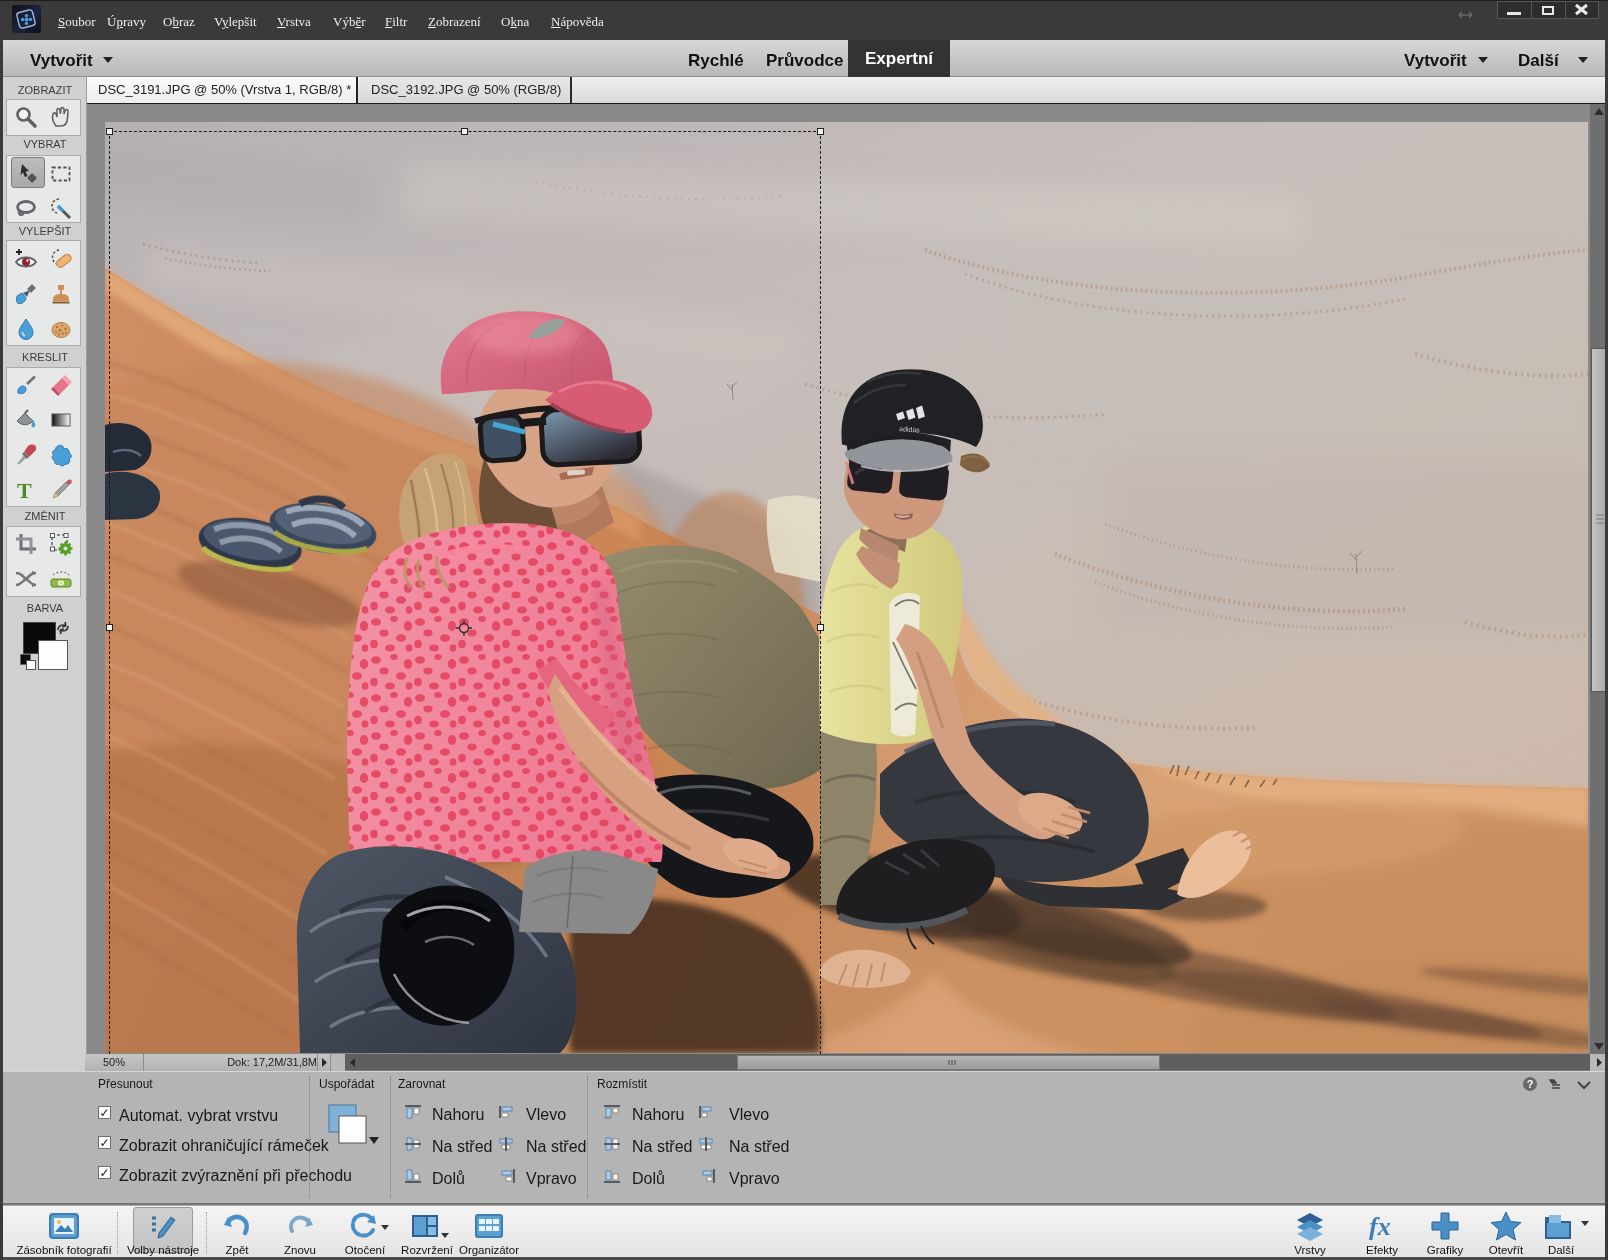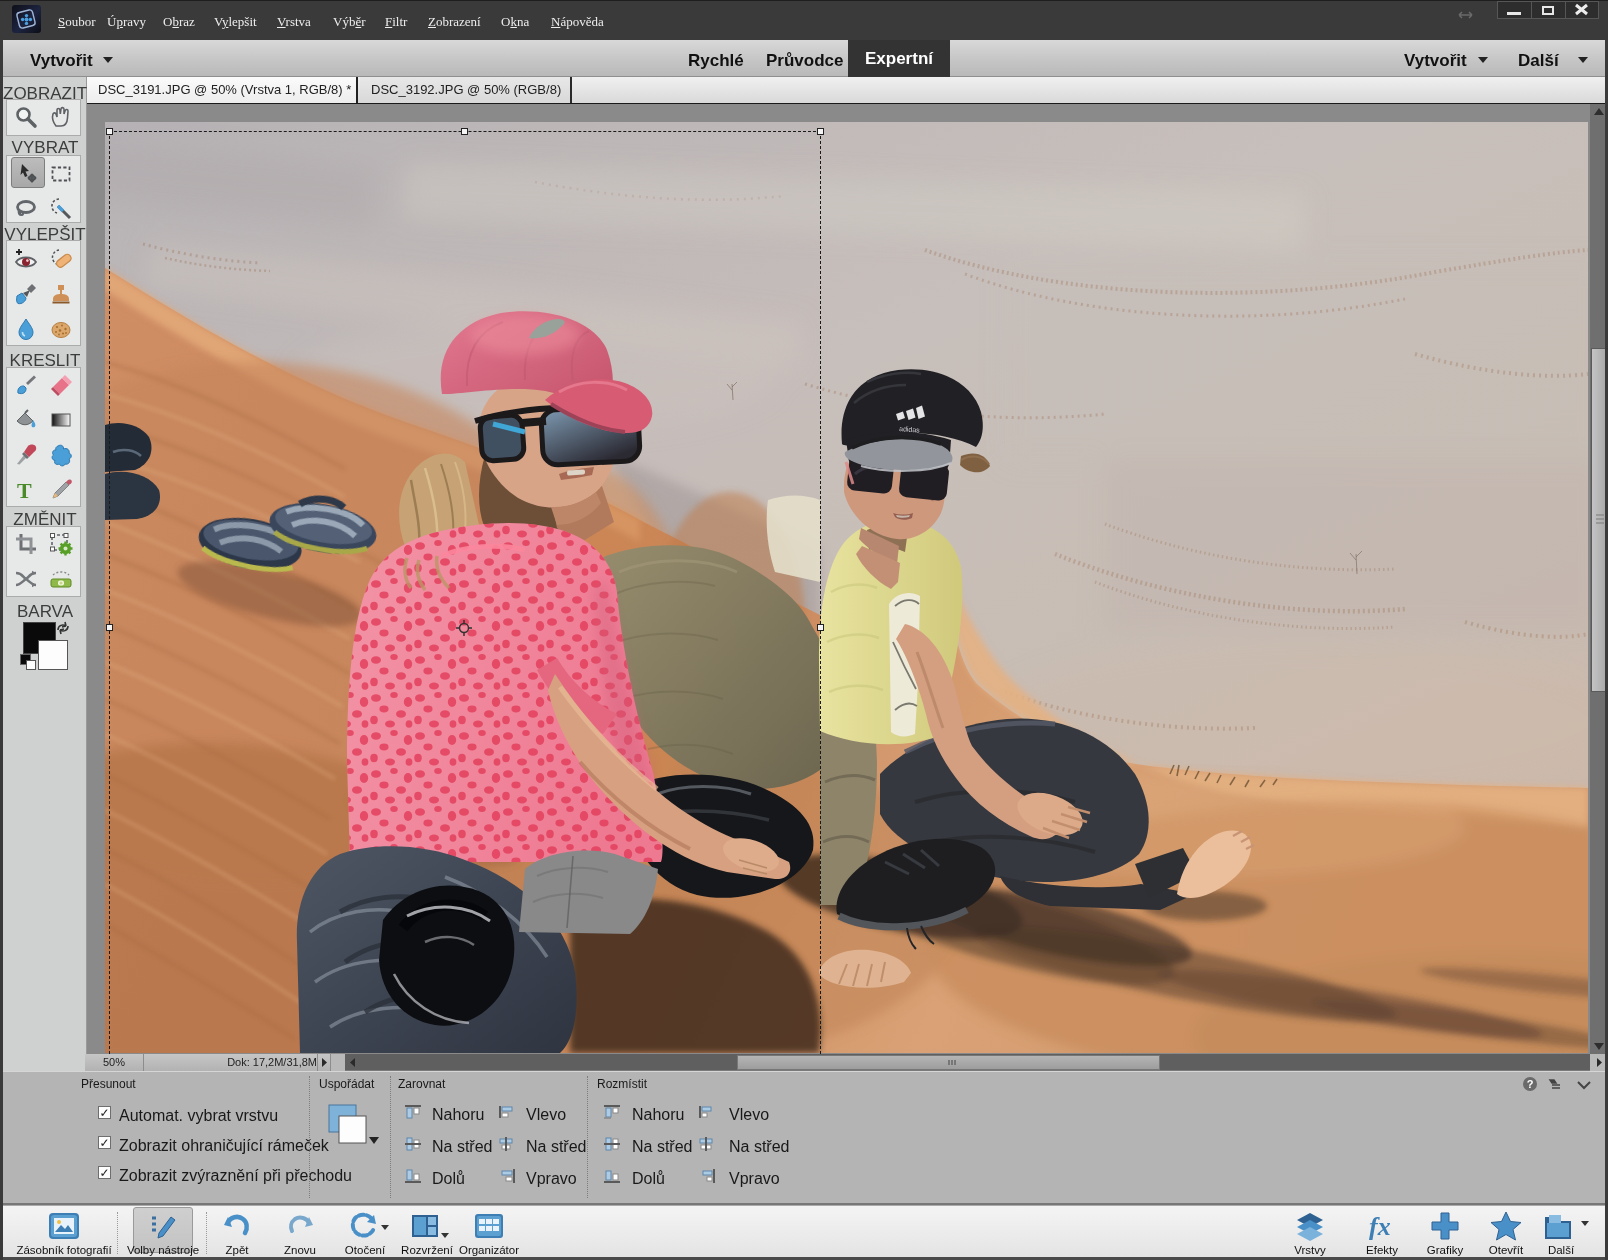--- a/index.html
+++ b/index.html
@@ -19,21 +19,21 @@
 .caret{width:0;height:0;border-left:5px solid transparent;border-right:5px solid transparent;border-top:6px solid #222;}
 #experttab{left:848px;top:0;width:102px;height:37px;background:#333333;color:#fff;font-weight:bold;font-size:17px;text-align:center;line-height:37px;}
 
 #tabbar{left:87px;top:77px;width:1521px;height:27px;background:linear-gradient(#f0f0f0,#d9d9d9);border-bottom:1px solid #1a1a1a;}
 .doctab{top:0;height:26px;font-size:13px;color:#222;line-height:26px;}
 #tab1{left:0px;width:271px;background:linear-gradient(#fbfbfb,#ededed);border-right:2px solid #222;padding-left:11px;}
 #tab2{left:273px;width:212px;background:linear-gradient(#e8e8e8,#d8d8d8);border-right:2px solid #2a2a2a;padding-left:11px;}
 .tabx{font-size:12px;color:#444;}
 
 #toolpanel{left:0;top:77px;width:87px;height:1128px;background:#cfd1d1;border-left:3px solid #3a3a3a;border-right:1px solid #9a9a9a;}
-.tpl{width:84px;text-align:center;font-size:17px;color:#3c3c3c;}
+.tpl{width:84px;text-align:center;font-size:11px;color:#3c3c3c;}
 .tbox{left:6px;width:75px;background:#e7e9e9;border:1px solid #ababab;}
 .ticon{position:absolute;width:24px;height:24px;}
 
 #canvas{left:88px;top:104px;width:1502px;height:950px;background:#8a8a8a;overflow:hidden;}
 #photo{left:17px;top:18px;width:1483px;height:931px;}
 
 .selline{position:absolute;}
 .handle{position:absolute;width:7px;height:7px;background:#f4f4f4;border:1px solid #222;}
 
 #vscroll{left:1590px;top:104px;width:18px;height:950px;background:#6f6f6f;}
@@ -595,21 +595,21 @@
 <div id="hthumb"></div>
 <svg width="14" height="17" style="position:absolute;left:860px;top:0">
       <path d="M3 6h2v5h-2zM6 6h2v5h-2zM9 6h2v5h-2z" fill="#777"></path>
     </svg>
 <svg width="14" height="17" style="position:absolute;left:1508px;top:0">
       <path d="M4 4 L9 8.5 L4 13 Z" fill="#2a2a2a"></path>
     </svg>
 </div>
 
 <div id="optionsbar" class="abs"></div>
-<div class="abs obhead" style="left:81px;top:1077px">Přesunout</div>
+<div class="abs obhead" style="left:98px;top:1077px">Přesunout</div>
 <div class="abs cb" style="left:98px;top:1106px">✓</div>
 <div class="abs oblabel" style="left:119px;top:1107px">Automat. vybrat vrstvu</div>
 <div class="abs cb" style="left:98px;top:1136px">✓</div>
 <div class="abs oblabel" style="left:119px;top:1137px">Zobrazit ohraničující rámeček</div>
 <div class="abs cb" style="left:98px;top:1166px">✓</div>
 <div class="abs oblabel" style="left:119px;top:1167px">Zobrazit zvýraznění při přechodu</div>
 <div class="dotsep" style="left:309px;top:1076px;height:122px"></div>
 <div class="abs obhead" style="left:319px;top:1077px">Uspořádat</div>
 <svg class="abs" style="left:327px;top:1103px" width="52" height="46">
     <rect x="2" y="2" width="27" height="27" fill="#7fb2d9" stroke="#49749c"></rect>

